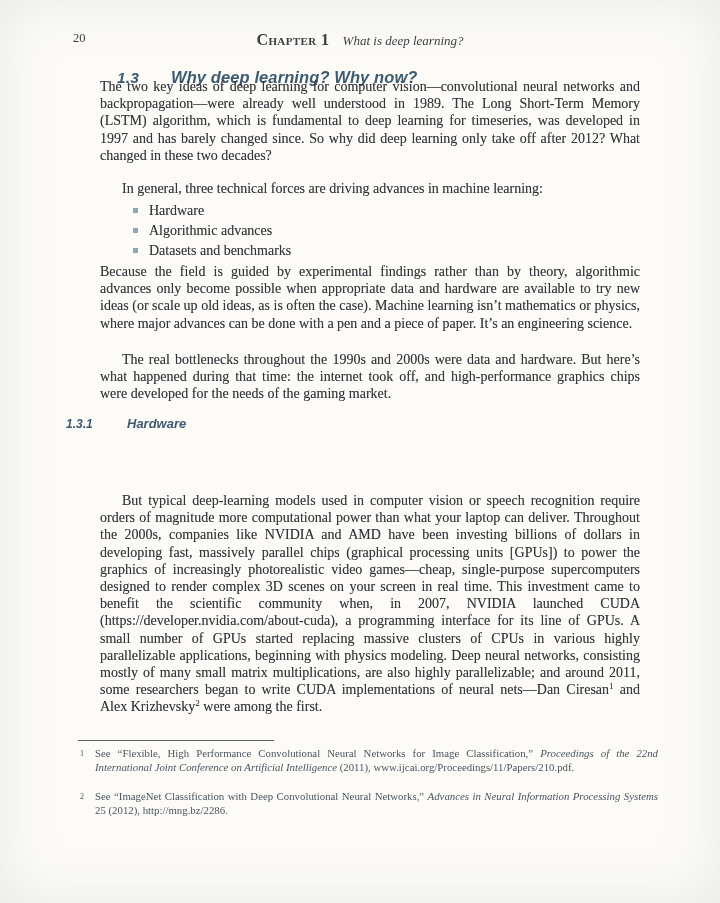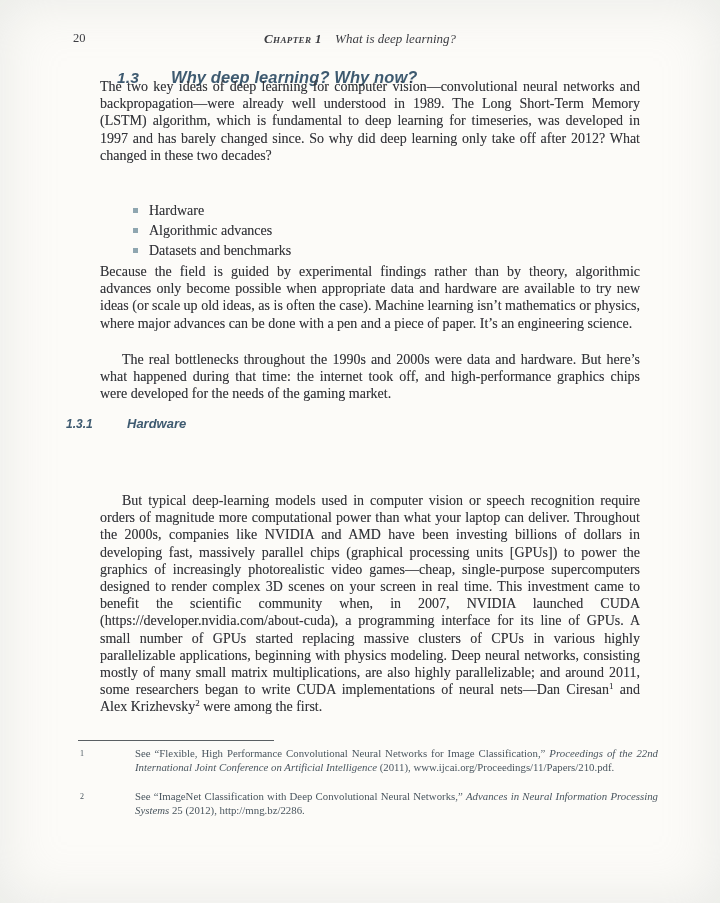--- a/index.html
+++ b/index.html
@@ -20,21 +20,21 @@
     overflow:hidden;
     box-shadow:inset 0 0 55px rgba(190,196,188,0.30);
   }
   
   .running-head{
     position:absolute;top:31px;left:73px;right:73px;height:16px;
     font-size:12.5px;color:#3c3d42;
   }
   .folio{position:absolute;left:0;top:0;}
   .head-center{position:absolute;left:0;right:0;top:0;text-align:center;white-space:nowrap;}
-  .chapter-label{font-variant:small-caps;font-weight:600;letter-spacing:.4px;font-size:13px;font-style:italic;}
+  .chapter-label{font-variant:small-caps;font-weight:600;letter-spacing:.4px;font-size:16px;}
   .chapter-title{font-style:italic;font-size:13px;margin-left:10px;margin-top:16px;}
   
   .sec-head{
     position:absolute;left:73px;top:68px;
     font-family:"Liberation Sans", sans-serif;
     font-weight:bold;font-style:italic;
     color:var(--heading,#3e5a70);
     font-size:16.5px;letter-spacing:.1px;white-space:nowrap;margin-left:44px;
   }
   .sec-head .num{display:inline-block;width:54px;font-size:15.5px;}
@@ -64,21 +64,21 @@
   }
   sup.fnref{font-size:9px;line-height:0;vertical-align:5px;}
   
   .fn-rule{position:absolute;left:78px;top:740px;width:196px;height:1px;background:#5a5f63;}
   .footnote{
     position:absolute;left:80px;width:578px;display:flex;
     font-size:10.8px;line-height:14.2px;color:var(--footnote,#49555e);
     text-align:justify;
   }
   .footnote .fn-marker{width:15px;flex:none;font-size:8px;padding-top:1px;}
-  .footnote .fn-text{flex:1;margin-left:40px;}
+  .footnote .fn-text{flex:1;}
   .footnote .it{font-style:italic;}
   .fn1{top:746px;}
   .fn2{top:789px;}
 </style>
 </head>
 <body>
 
 <div class="page">
 
   <div class="running-head">
@@ -90,20 +90,23 @@
   </div>
 
   <div class="sec-head">
     <span class="num">1.3</span><span>Why deep learning? Why now?</span>
   </div>
 
   <div class="body-col" style="top:78px">
     <p class="body">The two key ideas of deep learning for computer vision—convolutional neural networks and backpropagation—were already well understood in 1989. The Long Short-Term Memory (LSTM) algorithm, which is fundamental to deep learning for timeseries, was developed in 1997 and has barely changed since. So why did deep learning only take off after 2012? What changed in these two decades?</p>
   </div>
 
+  <div class="body-col" style="top:180px">
+    <p class="body indent">In general, three technical forces are driving advances in machine learning:</p>
+  </div>
 
   <ul class="bullets">
     <li><span class="sq"></span><span>Hardware</span></li>
     <li><span class="sq"></span><span>Algorithmic advances</span></li>
     <li><span class="sq"></span><span>Datasets and benchmarks</span></li>
   </ul>
 
   <div class="body-col" style="top:263px">
     <p class="body">Because the field is guided by experimental findings rather than by theory, algorithmic advances only become possible when appropriate data and hardware are available to try new ideas (or scale up old ideas, as is often the case). Machine learning isn’t mathematics or physics, where major advances can be done with a pen and a piece of paper. It’s an engineering science.</p>
   </div>

